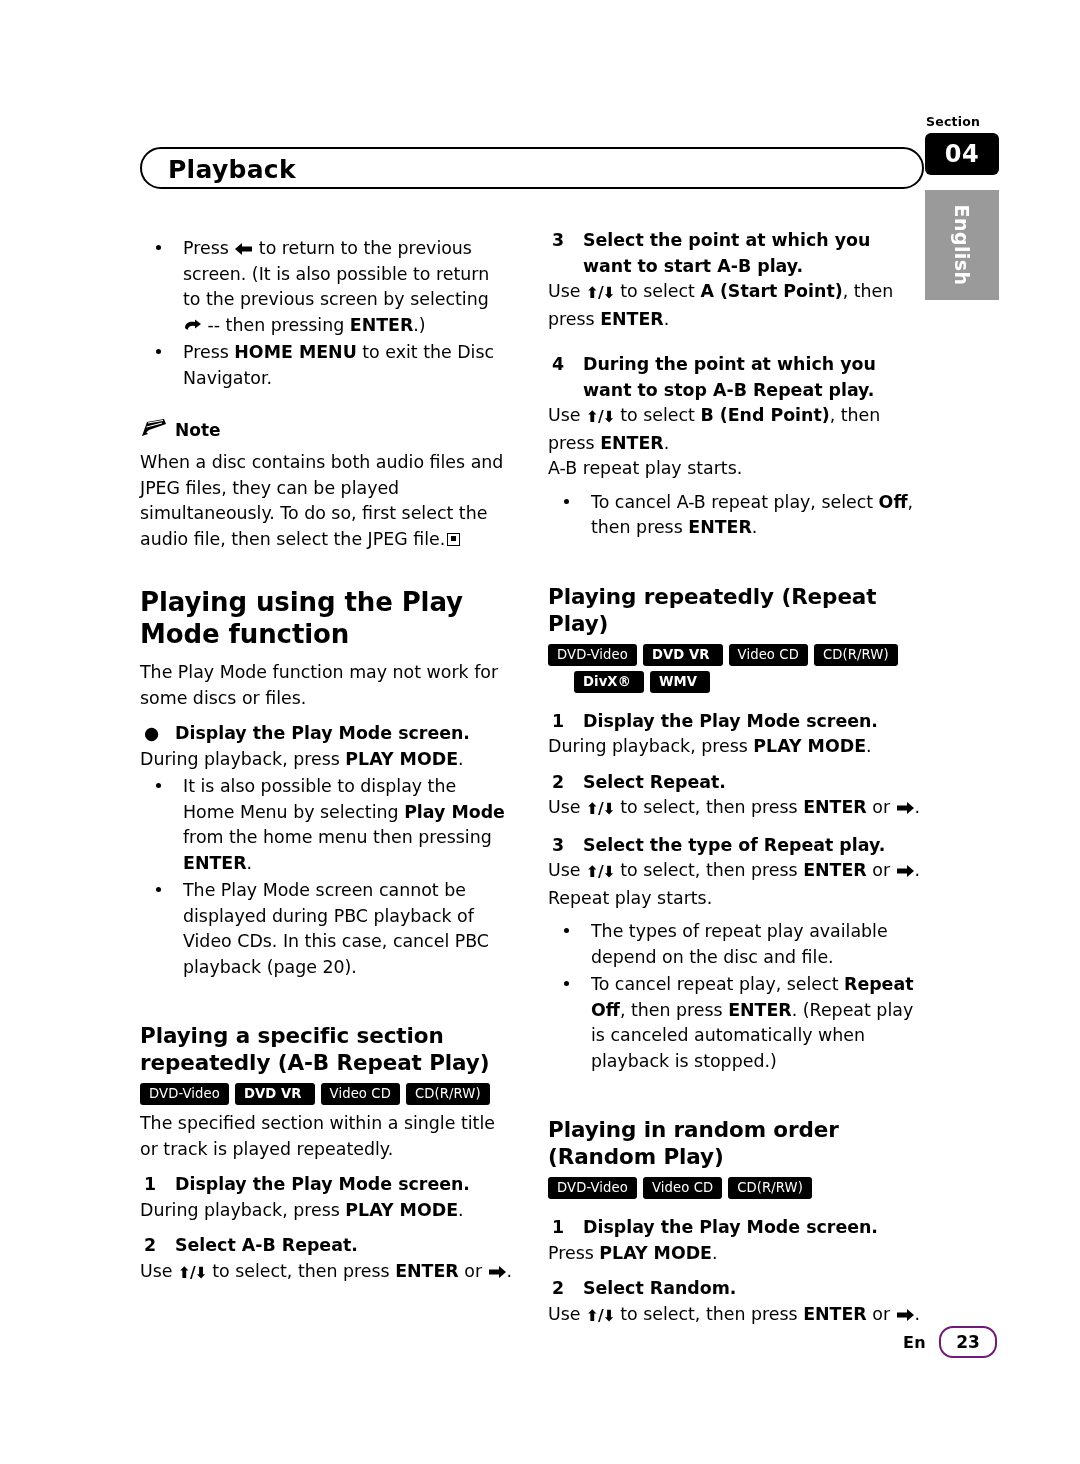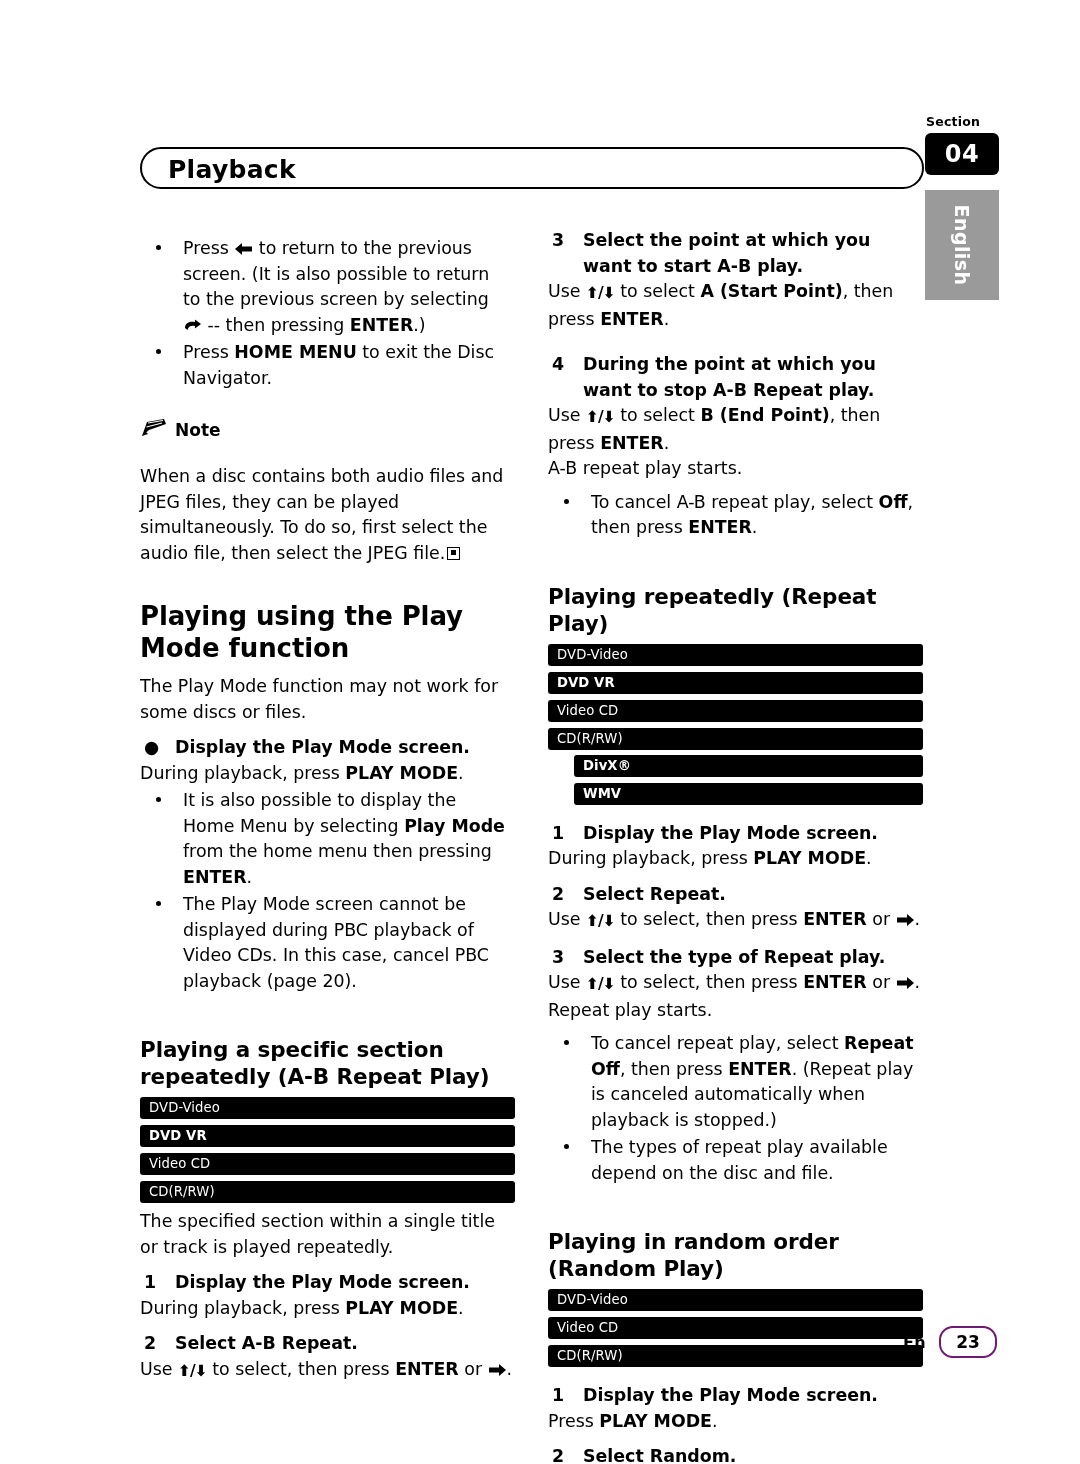--- a/index.html
+++ b/index.html
@@ -143,31 +143,31 @@
     top: 0;
     font-weight: bold;
   }
   .indent { padding-left: 35px; }
 
   .note-head {
     display: flex;
     align-items: center;
     gap: 7px;
     margin-top: 26px;
-    margin-bottom: 21px;
+    margin-bottom: 7px;
   }
   .note-head .lbl { font-size: 17px; font-weight: bold; }
 
   .spacer-s { height: 10px; }
   .spacer-m { height: 20px; }
   .spacer-l { height: 34px; }
 
   
   .tags { margin: 7px 0 6px 0; }
-  .tagrow { display: flex; gap: 6px; margin-bottom: 5px; flex-wrap: wrap; flex-direction: column; }
+  .tagrow { display: flex; gap: 6px; margin-bottom: 5px; flex-wrap: wrap; }
   .tag {
     background: #000;
     color: #fff;
     font-size: 13.2px;
     line-height: 13px;
     padding: 4px 9px 5px 9px;
     border-radius: 3px;
     display: inline-block;
     white-space: nowrap;
     letter-spacing: .1px;
@@ -401,25 +401,25 @@
   <div class="body-text">
     <span>Use </span><span class="updown">⬆/⬇</span><span> to select, then press </span><b>ENTER</b><span> or </span><span class="ret-icon"><svg width="19" height="14" viewBox="0 0 19 14">
           <path d="M11 1 L18 7 L11 13 L11 9.5 L1 9.5 L1 4.5 L11 4.5 Z" fill="#000"></path>
         </svg></span><span>.</span>
   </div>
   <div class="body-text">Repeat play starts.</div>
 
   <ul class="bullets body-text">
     <li>
       <span class="dot"></span>
+      <span>The types of repeat play available depend on the disc and file.</span>
+    </li>
+    <li>
+      <span class="dot"></span>
       <span>To cancel repeat play, select </span><b>Repeat Off</b><span>, then press </span><b>ENTER</b><span>. (Repeat play is canceled automatically when playback is stopped.)</span>
-    </li>
-    <li>
-      <span class="dot"></span>
-      <span>The types of repeat play available depend on the disc and file.</span>
     </li>
   </ul>
 
   <div class="spacer-l"></div>
 
   <div class="h2">Playing in random order (Random Play)</div>
   <div class="tags">
     <div class="tagrow">
       <span class="tag">DVD-Video</span>
       <span class="tag">Video CD</span>

